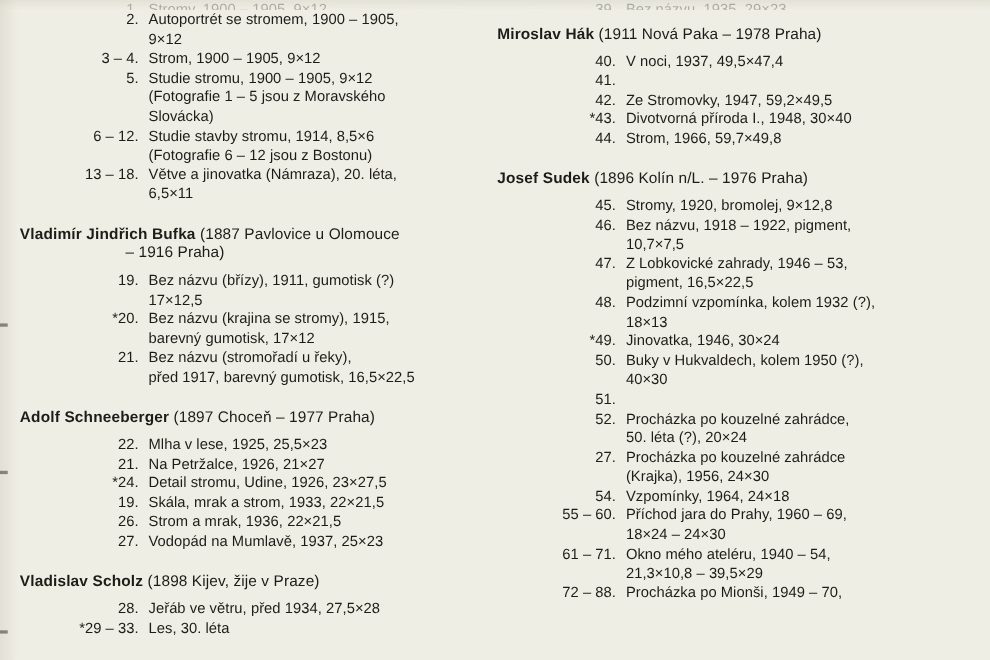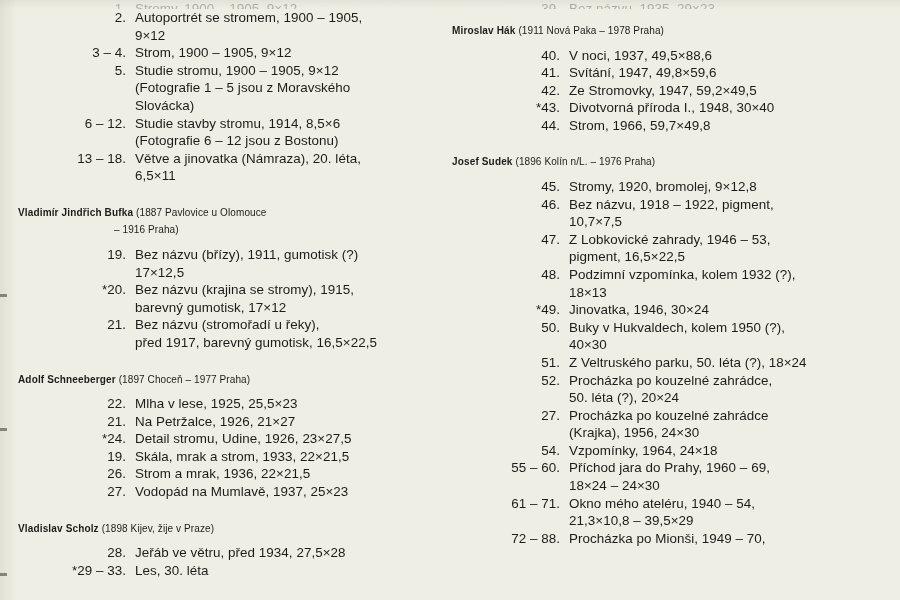--- a/index.html
+++ b/index.html
@@ -48,21 +48,21 @@
     width: 430px;
     height: 600px;
   }
   .column.left  { left: 18px; }
   .column.right { left: 452px; }
 
   
   .artist {
     margin: 0;
     padding: 0;
-    font-size: 10px;
+    font-size: 14px;
     line-height: 17.5px;
     letter-spacing: .1px;
     white-space: nowrap;
   }
   .artist .nm {
     font-weight: bold;
     letter-spacing: .15px;
   }
   .artist .dates {
     font-weight: normal;
@@ -294,28 +294,25 @@
       <div class="gap-md"></div>
 
       <div>
         <p class="artist">
           <span class="nm">Miroslav Hák</span><span> </span><span class="dates">(1911 Nová Paka – 1978 Praha)</span>
         </p>
         <div class="gap-sm"></div>
         <div class="entry">
           <span class="num">40.</span>
           <span class="txt">
-            <span class="ln">V noci, 1937, 49,5×88,6</span>
+            <span class="ln">V noci, 1937, 49,5×47,4</span>
           </span>
         </div>
         <div class="entry">
           <span class="num">41.</span>
-          <span class="txt">
-            <span class="ln">Svítání, 1947, 49,8×59,6</span>
-          </span>
         </div>
         <div class="entry">
           <span class="num">42.</span>
           <span class="txt">
             <span class="ln">Ze Stromovky, 1947, 59,2×49,5</span>
           </span>
         </div>
         <div class="entry">
           <span class="num">*43.</span>
           <span class="txt">
@@ -373,23 +370,20 @@
         </div>
         <div class="entry">
           <span class="num">50.</span>
           <span class="txt">
             <span class="ln">Buky v Hukvaldech, kolem 1950 (?),</span>
             <span class="ln">40×30</span>
           </span>
         </div>
         <div class="entry">
           <span class="num">51.</span>
-          <span class="txt">
-            <span class="ln">Z  Veltruského  parku,  50.  léta (?),  18×24</span>
-          </span>
         </div>
         <div class="entry">
           <span class="num">52.</span>
           <span class="txt">
             <span class="ln">Procházka po kouzelné zahrádce,</span>
             <span class="ln">50. léta (?), 20×24</span>
           </span>
         </div>
         <div class="entry">
           <span class="num">27.</span>

